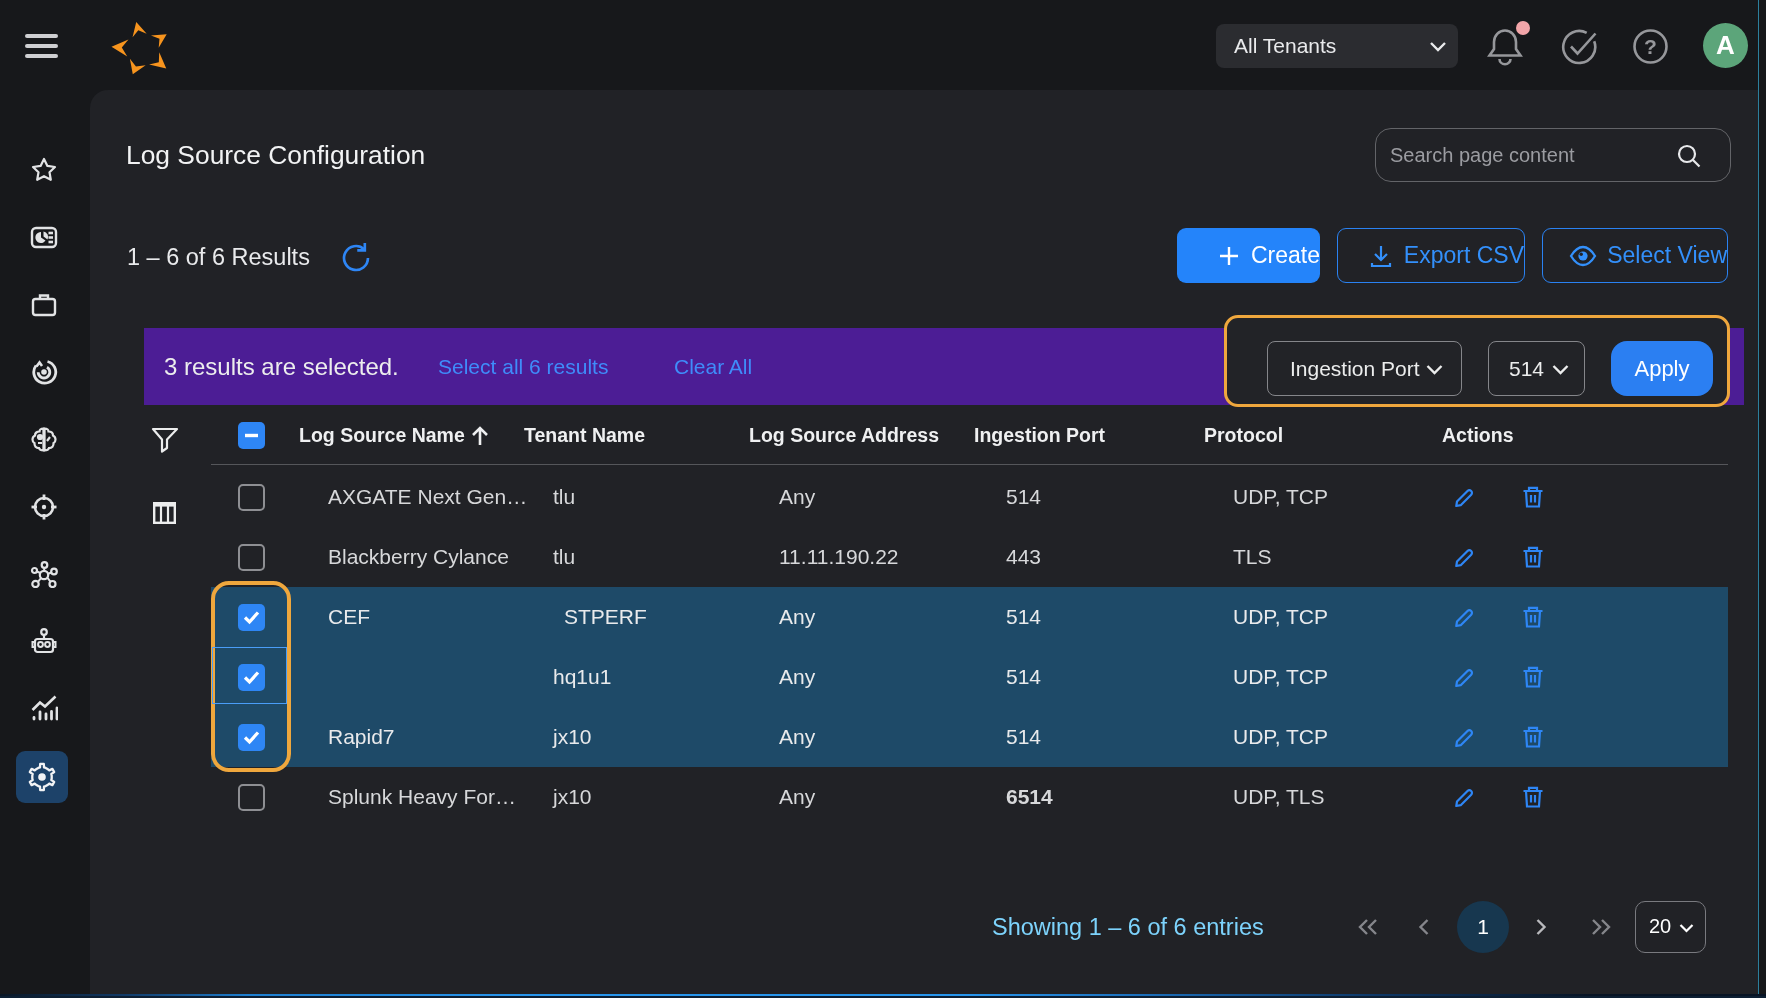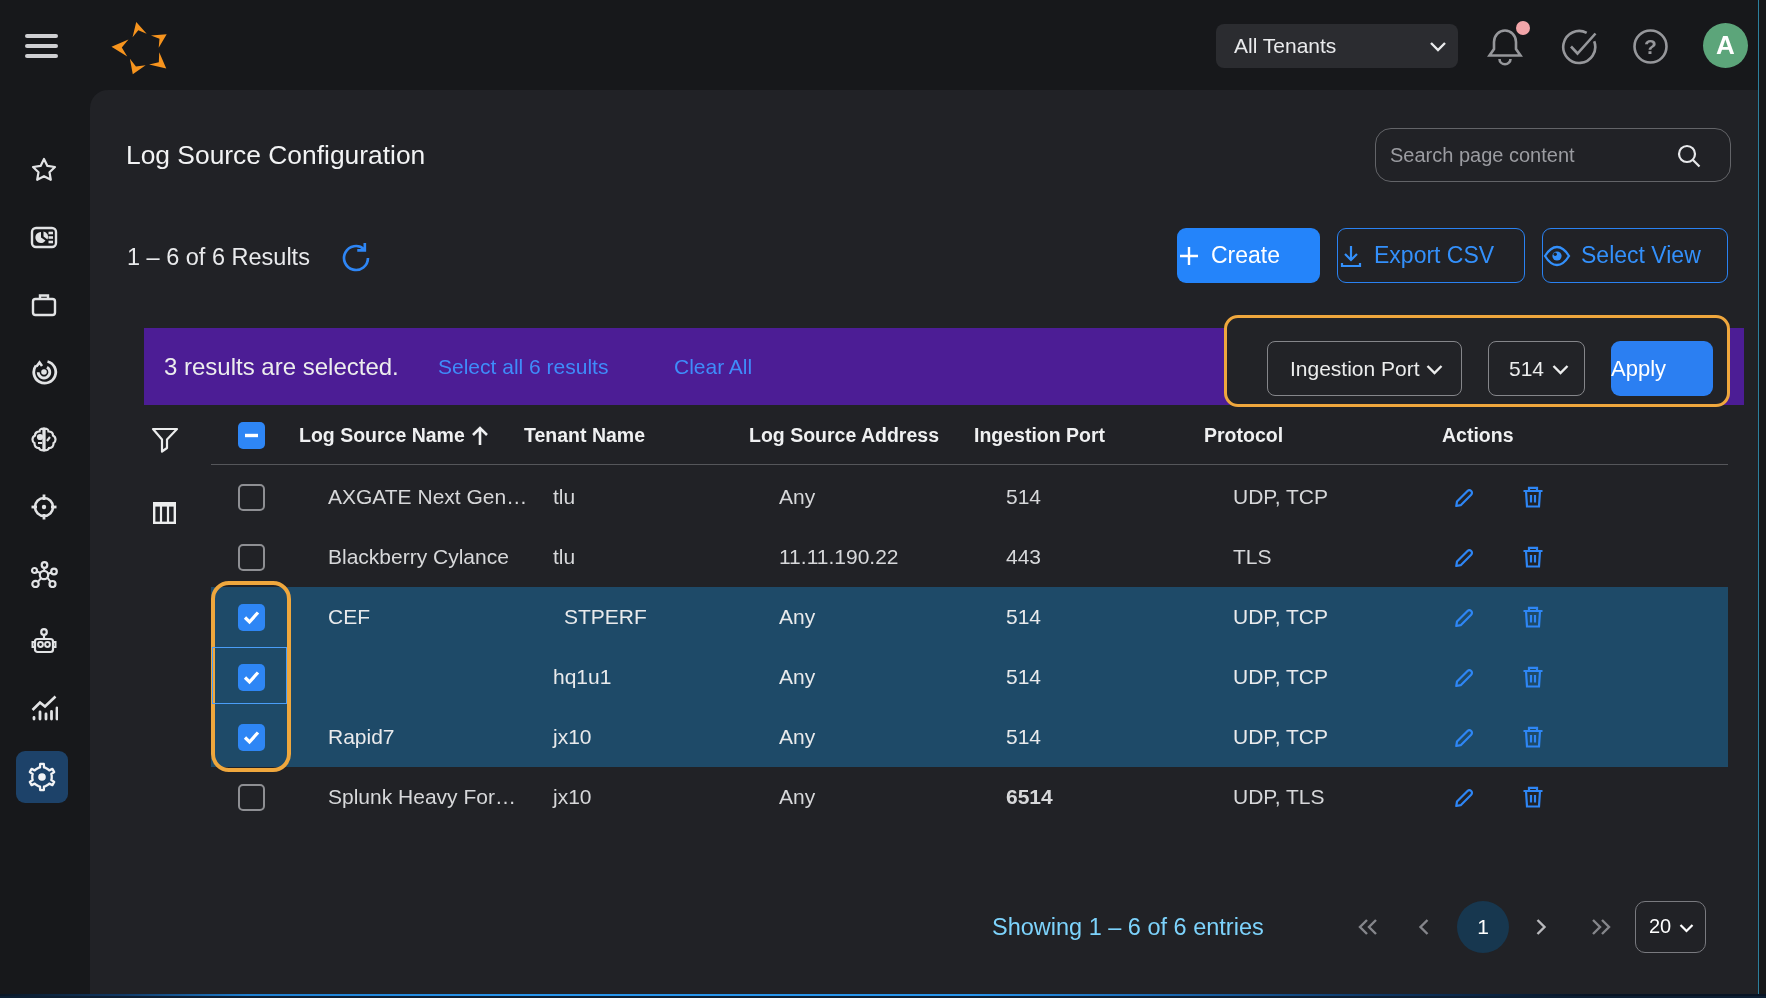--- a/index.html
+++ b/index.html
@@ -18,33 +18,33 @@
   
   #tenants { left:1216px; top:24px; width:242px; height:44px; background:#2b2c30; border-radius:8px; color:#e9eaec; font-size:21px; line-height:44px; padding-left:18px; }
   #avatar { left:1703px; top:23px; width:45px; height:45px; border-radius:50%; background:#5ca57a; color:#fff; font-size:26px; font-weight:bold; text-align:center; line-height:45px; }
 
   
   #title { left:126px; top:140px; font-size:26.4px; color:#f2f3f4; }
   #search { left:1375px; top:128px; width:356px; height:54px; border:1px solid #636468; border-radius:16px; color:#9b9ca1; font-size:20px; line-height:52px; padding-left:14px; }
 
   
   #results { left:127px; top:244px; font-size:23.5px; color:#e9eaec; }
-  .btn { top:228px; height:55px; border-radius:9px; font-size:23px; display:flex; align-items:center; justify-content:flex-start; gap:10px; }
+  .btn { top:228px; height:55px; border-radius:9px; font-size:23px; display:flex; align-items:center; justify-content:flex-end; gap:10px; }
   #btn-create { left:1177px; width:143px; background:#2484fa; color:#fff; }
   #btn-export { left:1337px; width:188px; border:1.5px solid #2a82f2; color:#3390fb; }
   #btn-select { left:1542px; width:186px; border:1.5px solid #2a82f2; color:#3390fb; }
 
   
   #selbar { left:144px; top:328px; width:1600px; height:77px; background:#4c1d95; }
   #selbar .txt { position:absolute; top:0; height:77px; line-height:77px; font-size:24px; }
   #selbar .lnk { font-size:21px; }
   
   #obox { left:1224px; top:315px; width:506px; height:92px; border:3px solid #efa73d; border-radius:14px; background:#222327; }
   .dd { position:absolute; top:23px; height:55px; border:1px solid #85868a; border-radius:8px; color:#eceded; font-size:21px; display:flex; align-items:center; }
-  #apply { position:absolute; left:384px; top:23px; width:102px; height:55px; background:#2b7ff2; border-radius:9px; color:#fff; font-size:22px; text-align:left; line-height:55px; }
+  #apply { position:absolute; left:384px; top:23px; width:102px; height:55px; background:#2b7ff2; border-radius:16px; color:#fff; font-size:22px; text-align:center; line-height:55px; }
 
   
   .hdr { top:421px; height:28px; line-height:28px; font-size:19.5px; font-weight:bold; color:#eff0f1; position:absolute; }
   #hline { left:211px; top:464px; width:1517px; height:1px; background:#55565a; }
   .row { left:211px; width:1517px; height:60px; position:absolute; }
   .row.sel { background:#1e4a68; }
   .row.sel .cell { color:#e9eaec; }
   .cell { position:absolute; top:0; height:60px; line-height:60px; font-size:21px; color:#d7d8da; white-space:nowrap;margin-left:29px; }
   .cbx { position:absolute; left:27px; top:16.5px; width:27px; height:27px; border-radius:5px; }
   .cbx.off { border:2px solid #8e8f93; }

